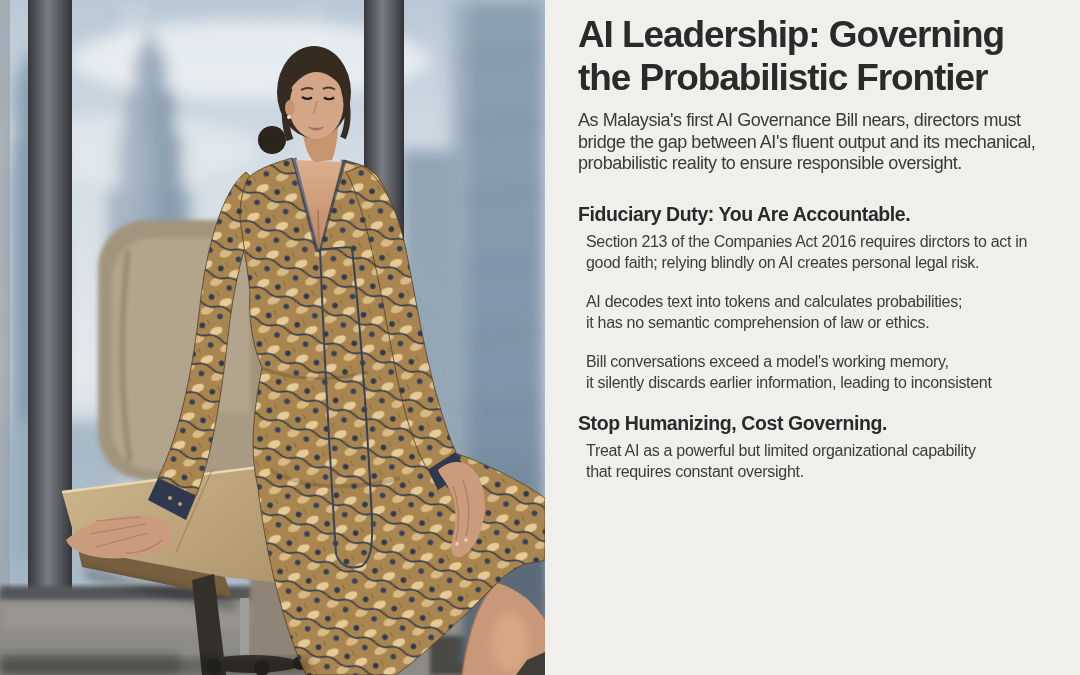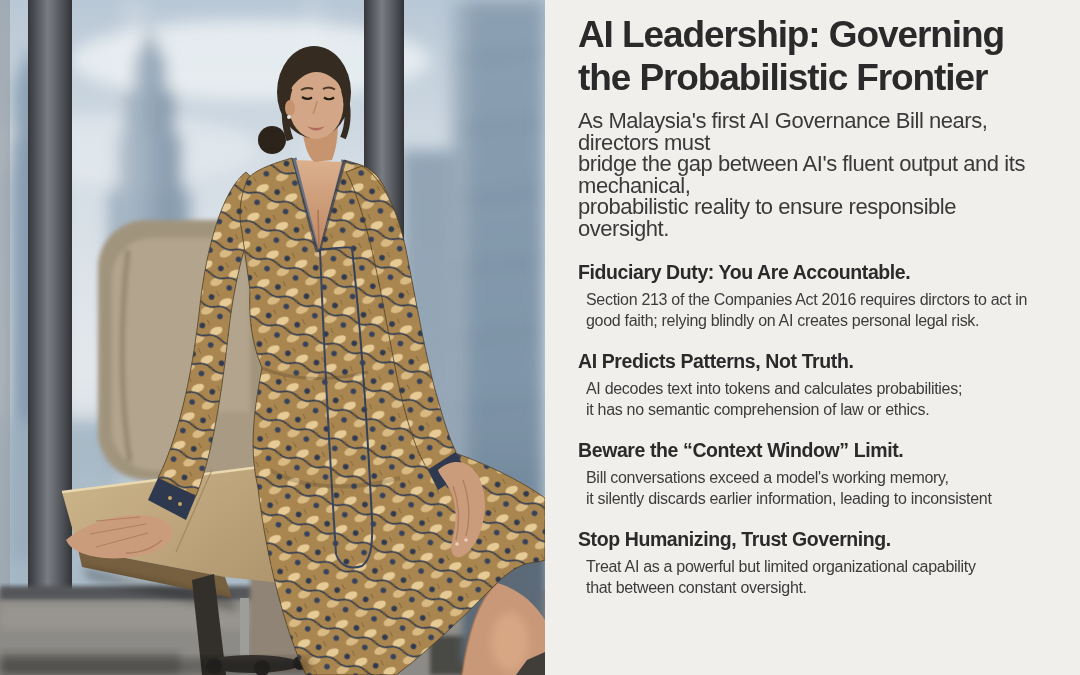--- a/index.html
+++ b/index.html
@@ -15,21 +15,21 @@
   
   .panel {
     position:absolute; left:545px; top:0; width:535px; height:675px;
     box-sizing:border-box; padding:13px 34px 0 33px; background:#f1efec;
   }
   .panel h1 {
     margin:0 0 11px; font-size:37px; line-height:43px; font-weight:700;
     letter-spacing:-1.1px; color:#2a2a2a; white-space:pre-line;
   }
   .intro {
-    margin:0 0 21px; font-size:22px; line-height:21.5px;
+    margin:0 0 27px; font-size:18px; line-height:21.5px;
     letter-spacing:-0.45px; color:#3a3a3a; white-space:pre-line;
   }
   .sec h2 {
     margin:13px 0 4px; font-size:19.5px; line-height:25px; font-weight:700;
     letter-spacing:-0.4px; color:#2a2a2a;
   }
   .sec p {
     margin:0 8px 18px; font-size:16px; line-height:21px;
     letter-spacing:-0.3px; color:#3c3c3c; white-space:pre-line;
   }
@@ -253,32 +253,30 @@
 bridge the gap between AI's fluent output and its mechanical,
 probabilistic reality to ensure responsible oversight.</p>
 
     <div class="sec">
       <h2>Fiduciary Duty: You Are Accountable.</h2>
       <p>Section 213 of the Companies Act 2016 requires dirctors to act in
 good faith; relying blindly on AI creates personal legal risk.</p>
     </div>
 
     <div class="sec">
-      <h2>AI Predicts Patterns, Not Truth.</h2>
       <p>AI decodes text into tokens and calculates probabilities;
 it has no semantic comprehension of law or ethics.</p>
     </div>
 
     <div class="sec">
-      <h2>Beware the “Context Window” Limit.</h2>
       <p>Bill conversations exceed a model's working memory,
 it silently discards earlier information, leading to inconsistent</p>
     </div>
 
 
     <div class="sec">
-      <h2>Stop Humanizing, Trust Governing.</h2>
+      <h2>Stop Humanizing, Cost Governing.</h2>
       <p>Treat AI as a powerful but limited organizational capability
-that between constant oversight.</p>
+that requires constant oversight.</p>
     </div>
   </div>
 
 </div>
 
 </body></html>

